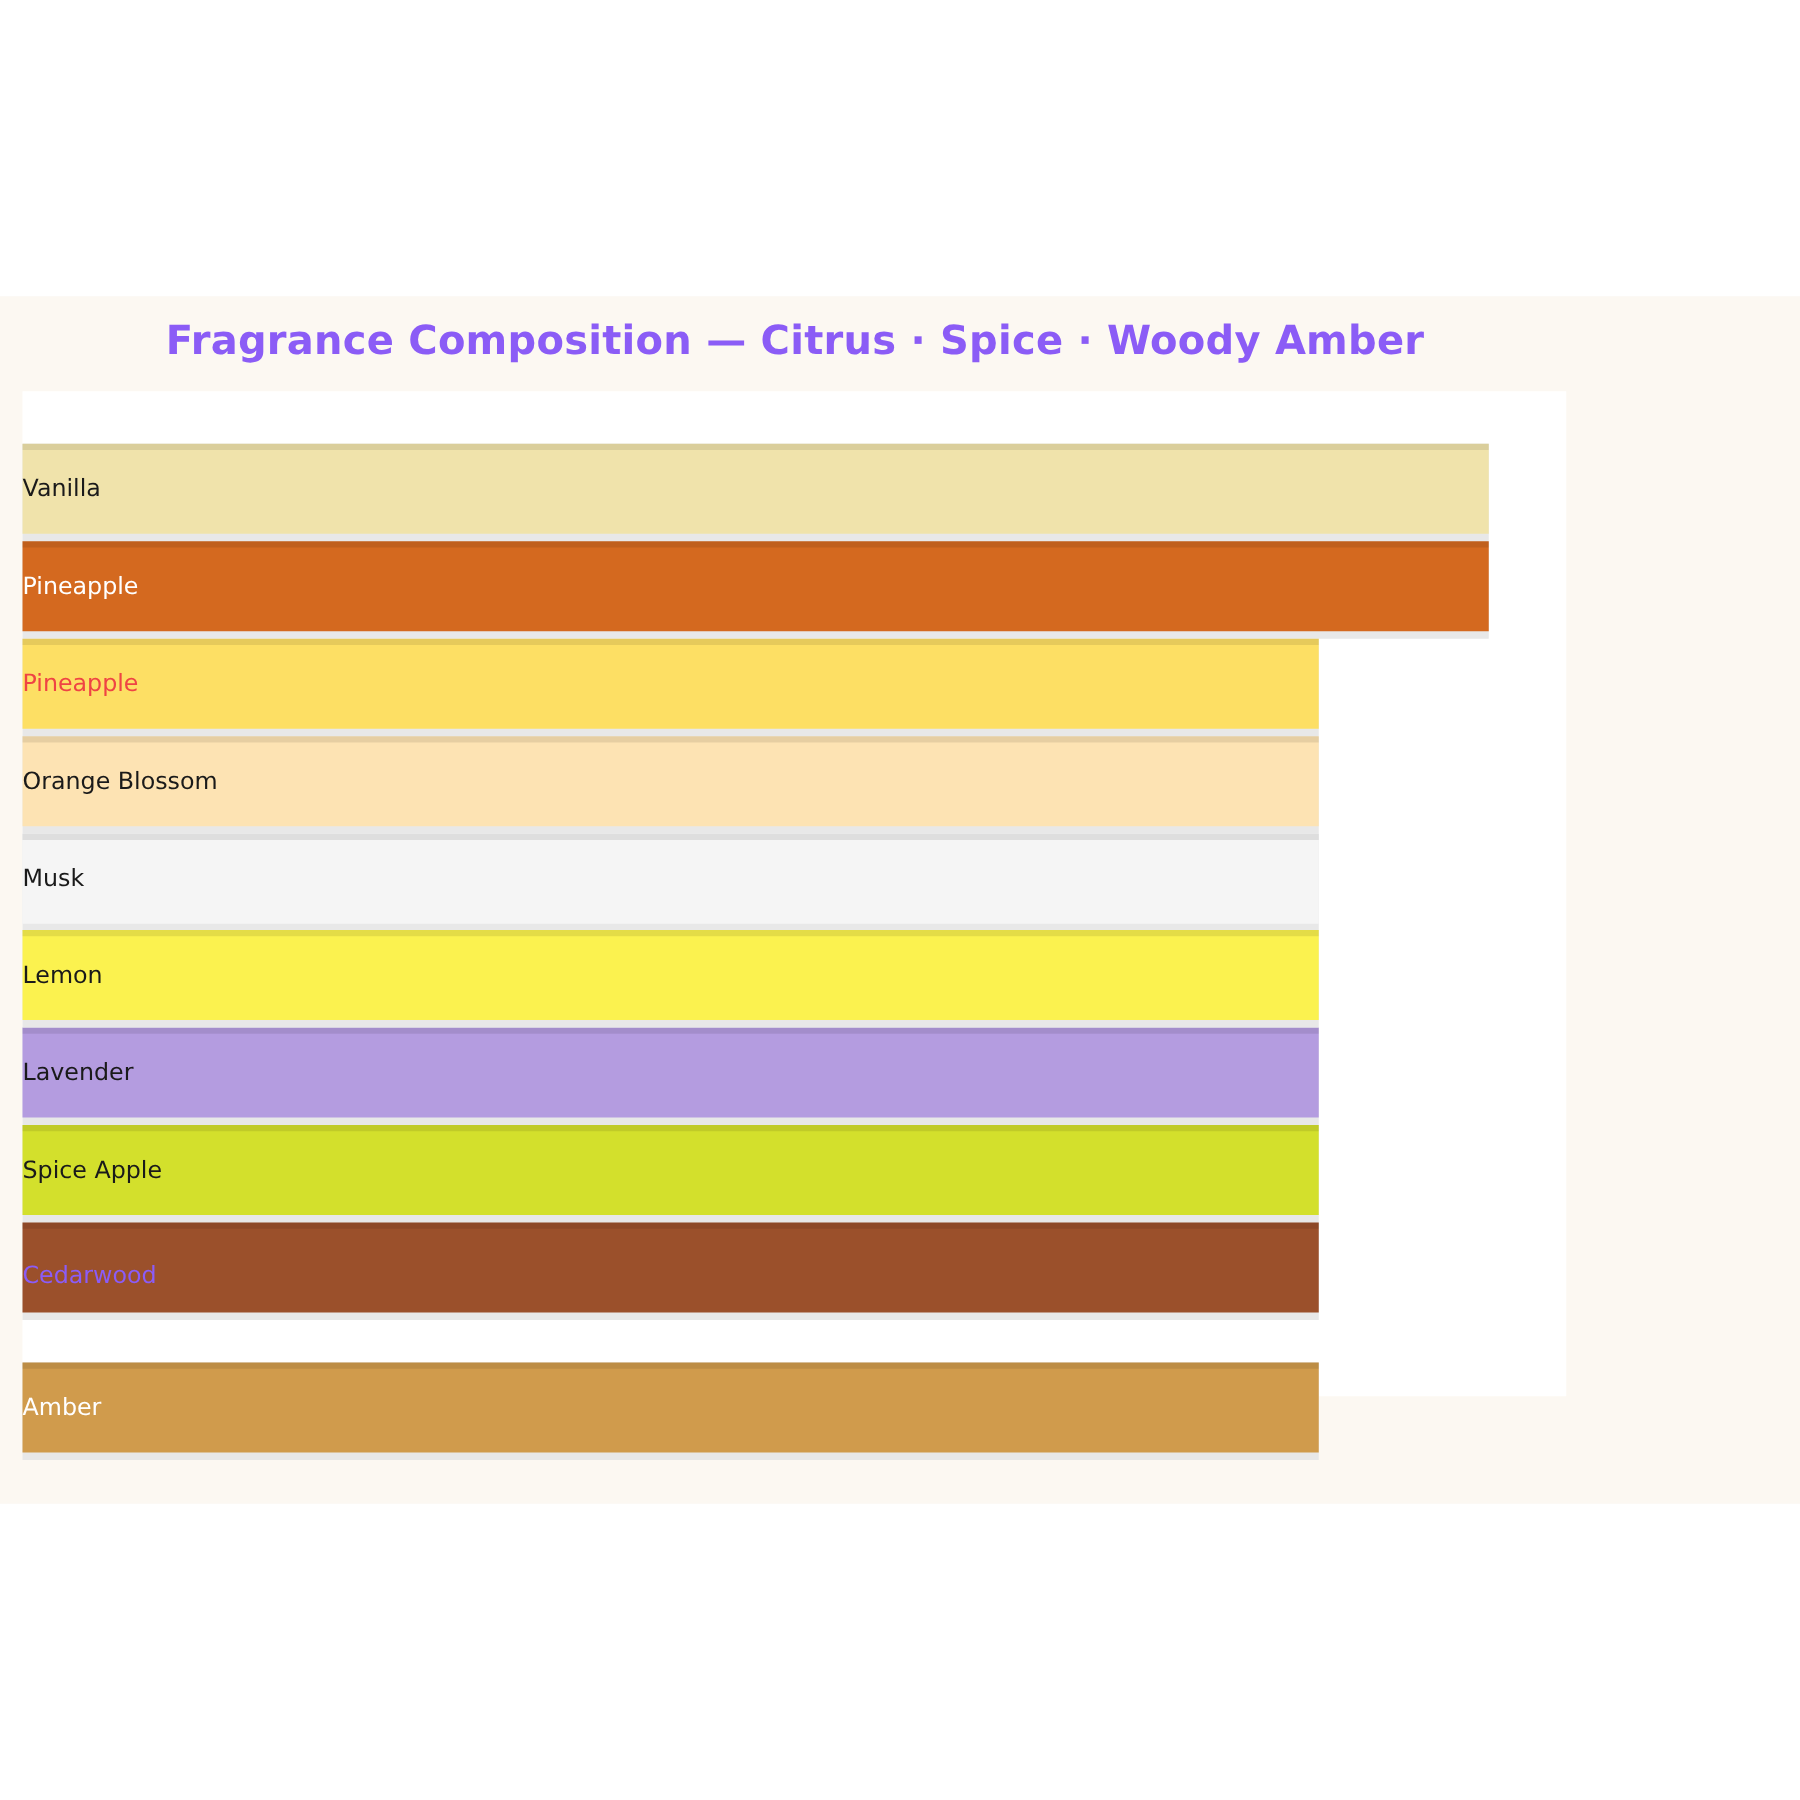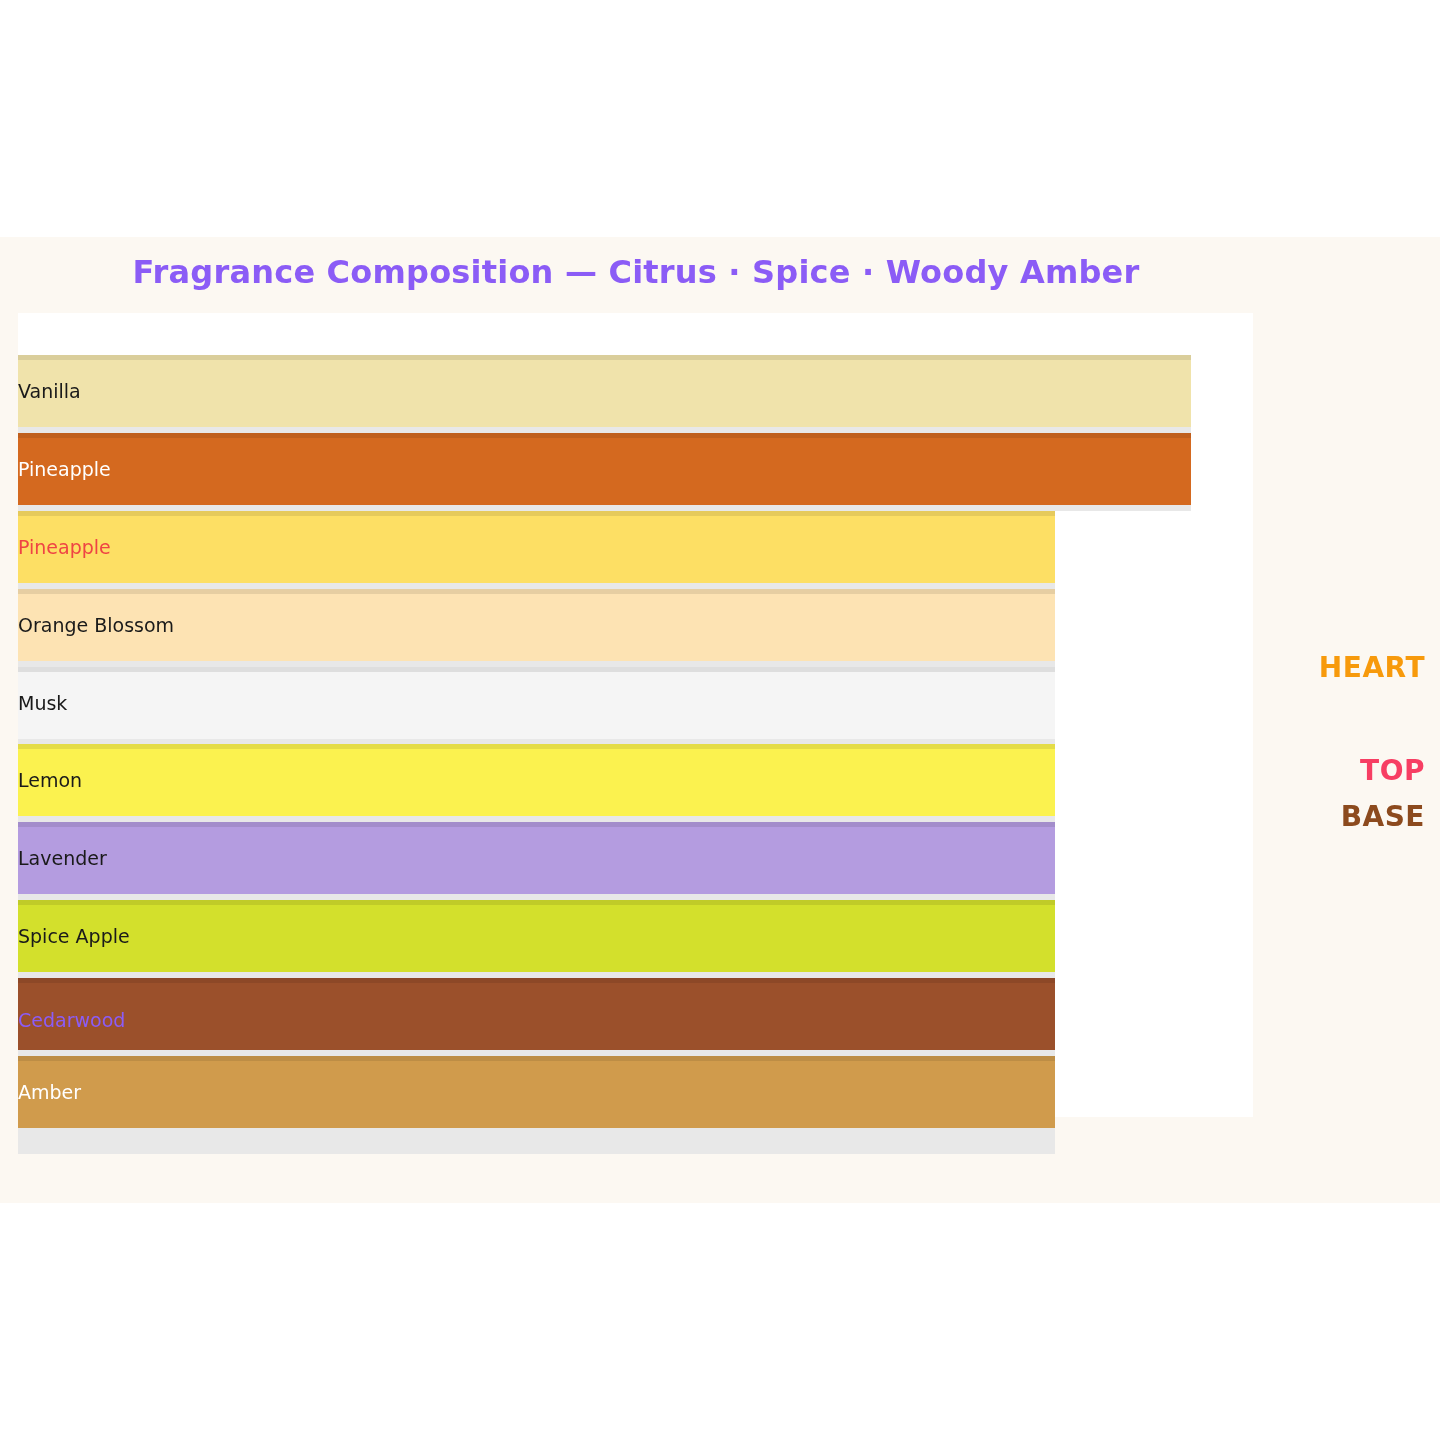--- a/index.html
+++ b/index.html
@@ -158,27 +158,22 @@
         <div class="bar-row" style="top: 587px; height: 78px;">
           <div class="bar-track" style="width: 1037.4px;"></div>
           <div class="bar-fill" style="width: 1037.4px; height: 72px; background: rgb(211, 224, 44);"></div>
           <div class="bar-label" style="color: rgb(26, 26, 26); height: 72px; line-height: 72px; top: 36px;">Spice Apple</div>
         </div>
         <div class="bar-row" style="top: 665px; height: 78px;">
           <div class="bar-track" style="width: 1037.4px;"></div>
           <div class="bar-fill" style="width: 1037.4px; height: 72px; background: rgb(155, 80, 43);"></div>
           <div class="bar-label" style="color: #8b5cf6; height: 60px; line-height: 72px; top: 36px;">Cedarwood</div>
         </div>
-        <div class="bar-row" style="top: 743px; height: 98px;">
+        <div class="bar-row" style="top: 777px; height: 78px;">
           <div class="bar-track" style="width: 1037.4px;"></div>
           <div class="bar-fill" style="width: 1037.4px; height: 72px; background: rgb(208, 155, 76);"></div>
           <div class="bar-label" style="color: rgb(255, 255, 255); height: 72px; line-height: 72px; top: 36px;">Amber</div>
         </div>
       </div>
   </div>
 
-  <div id="legend">
-      <div class="legend-entry" style="color: rgb(247, 154, 12); top: 414px;">HEART</div>
-      <div class="legend-entry" style="color: rgb(247, 62, 99); top: 517px;">TOP</div>
-      <div class="legend-entry" style="color: rgb(140, 74, 30); top: 563px;">BASE</div>
-    </div>
 
 </div>
 
 </body></html>

